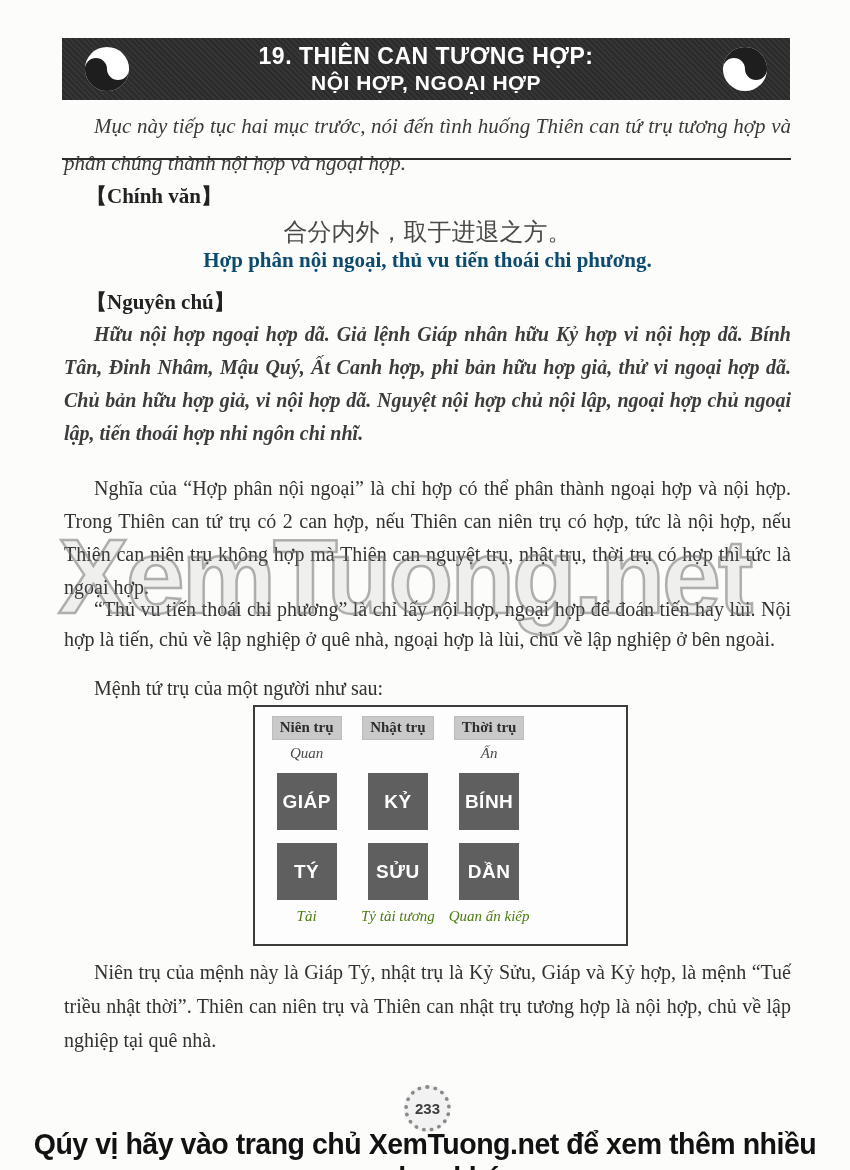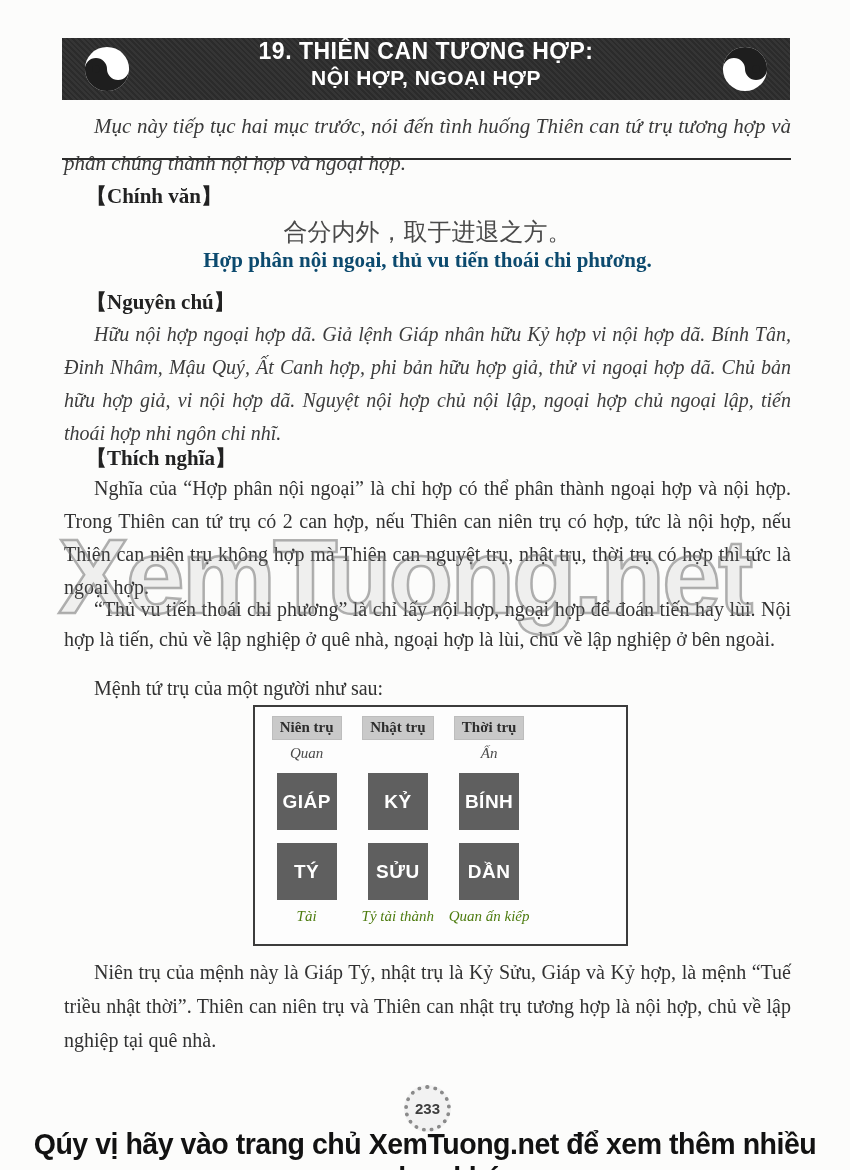--- a/index.html
+++ b/index.html
@@ -8,21 +8,21 @@
     position:relative; width:850px; height:1170px; margin:0 auto;
     background:#fcfcfb; overflow:hidden;
     font-family:"Liberation Serif", serif; color:#2e2e2e;
   }
 
   
   .banner {
     position:absolute; left:62px; top:38px; width:728px; height:62px;
     background:#2d2d2d;
     background-image:repeating-linear-gradient(45deg, rgba(255,255,255,0.04) 0 2px, rgba(0,0,0,0.05) 2px 4px);
-    display:flex; align-items:flex-start; justify-content:center;
+    display:flex; align-items:center; justify-content:center;
   }
   .banner-titles { text-align:center; color:#fff; font-family:"Liberation Sans", sans-serif; font-weight:bold; }
   .banner-line1 { font-size:23px; letter-spacing:0.5px; line-height:27px; }
   .banner-line2 { font-size:21px; letter-spacing:0.5px; line-height:25px; }
   .yinyang { position:absolute; top:8px; width:46px; height:46px; }
   .yinyang.left { left:22px; }
   .yinyang.right { right:22px; }
 
   
   .intro {
@@ -50,21 +50,21 @@
   }
   .translit-line {
     position:absolute; left:64px; top:248px; width:727px;
     text-align:center; font-size:21px; font-weight:bold; color:#0c4a6e;
   }
 
   .para {
     position:absolute; left:64px; width:727px;
     font-size:20px; text-align:justify; text-indent:30px; color:#323232;
   }
-  .p-nguyenchu { top:318px; line-height:33px; font-style:italic; color:#3c3c3c; }
+  .p-nguyenchu { top:318px; line-height:33px; font-style:italic; color:#3c3c3c;font-weight:bold; }
   .p-tn1 { top:472px; line-height:33px; }
   .p-tn2 { top:594px; line-height:30px; }
   .p-menh { top:676px; line-height:24px; text-align:left; }
   .p-conclusion { top:955px; line-height:34px; }
 
   
   .pillar-box {
     position:absolute; left:253px; top:705px; width:375px; height:241px;
     border:2px solid #3c3c3c; background:#fdfdfd;
     display:grid; grid-template-columns:repeat(4,1fr);
@@ -144,39 +144,38 @@
   <div class="intro">Mục này tiếp tục hai mục trước, nói đến tình huống Thiên can tứ trụ tương hợp và phân chúng thành nội hợp và ngoại hợp.</div>
   <div class="intro-rule"></div>
 
   <div class="sec-heading h-chinhvan">【Chính văn】</div>
   <div class="chinese-line">合分内外，取于进退之方。</div>
   <div class="translit-line">Hợp phân nội ngoại, thủ vu tiến thoái chi phương.</div>
 
   <div class="sec-heading h-nguyenchu">【Nguyên chú】</div>
   <div class="para p-nguyenchu">Hữu nội hợp ngoại hợp dã. Giả lệnh Giáp nhân hữu Kỷ hợp vi nội hợp dã. Bính Tân, Đinh Nhâm, Mậu Quý, Ất Canh hợp, phi bản hữu hợp giả, thử vi ngoại hợp dã. Chủ bản hữu hợp giả, vi nội hợp dã. Nguyệt nội hợp chủ nội lập, ngoại hợp chủ ngoại lập, tiến thoái hợp nhi ngôn chi nhĩ.</div>
 
-  <div class="sec-heading h-thichnghia">【Thích nghĩa】</div>
   <div class="para p-tn1">Nghĩa của “Hợp phân nội ngoại” là chỉ hợp có thể phân thành ngoại hợp và nội hợp. Trong Thiên can tứ trụ có 2 can hợp, nếu Thiên can niên trụ có hợp, tức là nội hợp, nếu Thiên can niên trụ không hợp mà Thiên can nguyệt trụ, nhật trụ, thời trụ có hợp thì tức là ngoại hợp.</div>
   <div class="para p-tn2">“Thủ vu tiến thoái chi phương” là chỉ lấy nội hợp, ngoại hợp để đoán tiến hay lùi. Nội hợp là tiến, chủ về lập nghiệp ở quê nhà, ngoại hợp là lùi, chủ về lập nghiệp ở bên ngoài.</div>
   <div class="para p-menh">Mệnh tứ trụ của một người như sau:</div>
 
   <div class="pillar-box">
     <div class="pillar-col">
       <div class="pillar-label">Niên trụ</div>
       <div class="role-top">Quan</div>
       <div class="cell-dark cell-stem">GIÁP</div>
       <div class="cell-dark cell-branch">TÝ</div>
       <div class="role-bottom">Tài</div>
     </div>
     <div class="pillar-col">
       <div class="pillar-label">Nhật trụ</div>
       <div class="role-top"></div>
       <div class="cell-dark cell-stem">KỶ</div>
       <div class="cell-dark cell-branch">SỬU</div>
-      <div class="role-bottom">Tỷ tài thành</div>
+      <div class="role-bottom">Tỷ tài tương</div>
     </div>
     <div class="pillar-col">
       <div class="pillar-label">Thời trụ</div>
       <div class="role-top">Ấn</div>
       <div class="cell-dark cell-stem">BÍNH</div>
       <div class="cell-dark cell-branch">DẦN</div>
       <div class="role-bottom">Quan ấn kiếp</div>
     </div>
   </div>
 

